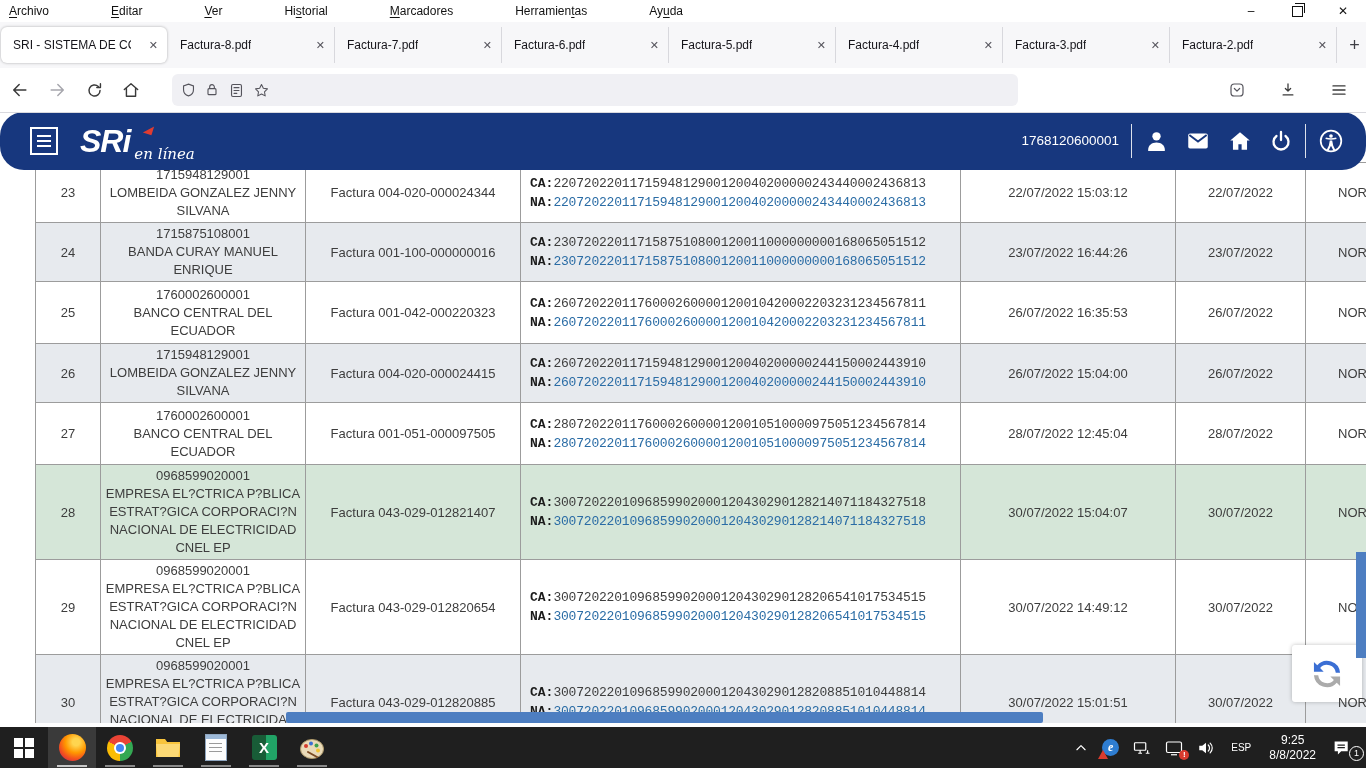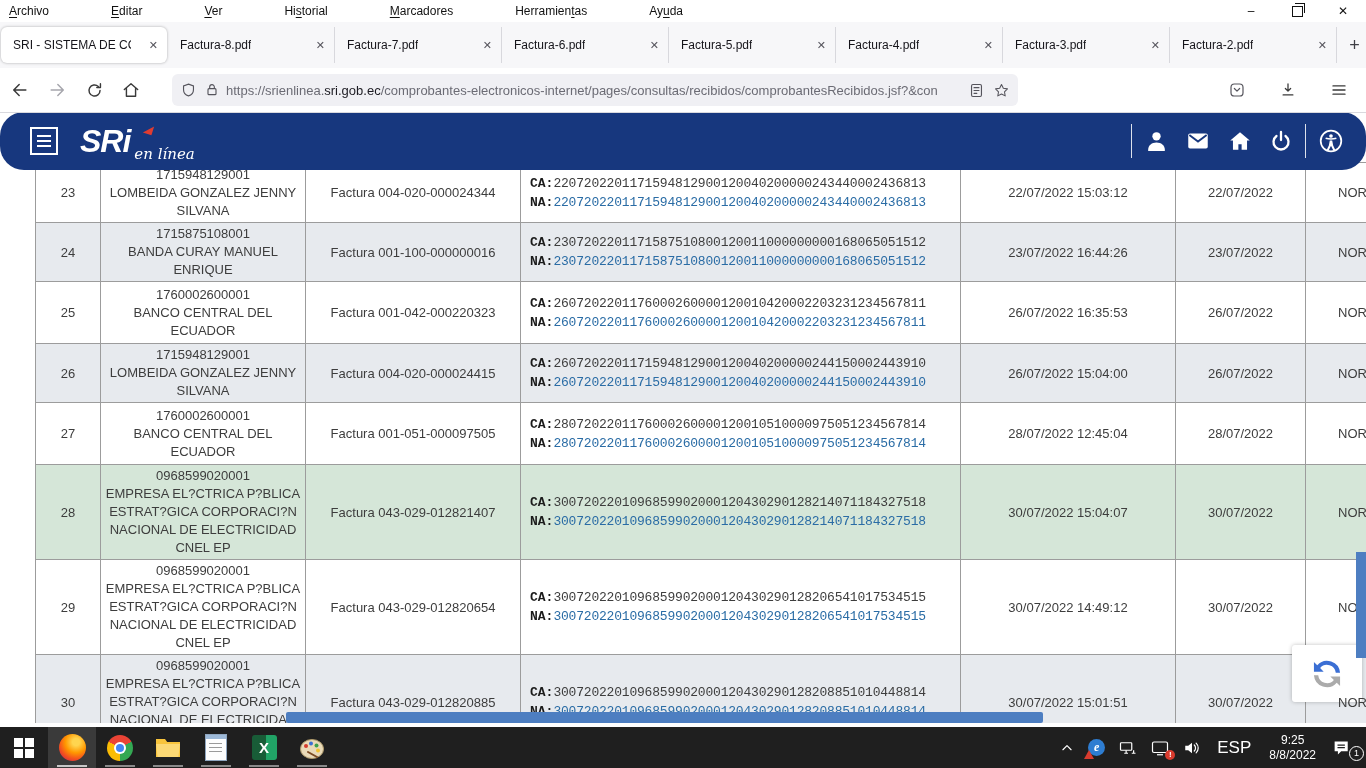--- a/index.html
+++ b/index.html
@@ -96,21 +96,21 @@
   .excel-icon{width:25px;height:25px;border-radius:3px;background:linear-gradient(90deg,#185c37 0 58%,#21a366 58% 100%);color:#fff;font-weight:bold;font-size:15px;display:flex;align-items:center;justify-content:center;}
   .notepad-icon{width:20px;height:25px;background:#fdfdfd;border:1px solid #8fa6c0;position:relative;}
   .notepad-icon::before{content:"";position:absolute;left:0;top:0;right:0;height:4px;background:#9db9d8;}
   .notepad-icon::after{content:"";position:absolute;left:3px;top:8px;width:13px;height:10px;
      background:linear-gradient(#9a9a9a 0 1px,transparent 1px 4px,#9a9a9a 4px 5px,transparent 5px 8px,#9a9a9a 8px 9px,transparent 9px);}
   .tray{margin-left:auto;display:flex;align-items:center;gap:0;}
   .tray-btn{height:41px;border:0;background:transparent;display:flex;align-items:center;justify-content:center;padding:0 7px;position:relative;color:#fff;}
   .eset-icon{position:relative;width:17px;height:17px;border-radius:50%;background:#2e7dd1;color:#fff;font-family:"Liberation Serif",serif;font-style:italic;font-weight:bold;font-size:12px;display:flex;align-items:center;justify-content:center;}
   .eset-icon::after{content:"";position:absolute;left:-4px;bottom:-3px;width:0;height:0;border-left:5px solid transparent;border-right:5px solid transparent;border-bottom:9px solid #d83b2e;}
   .badge-red{position:absolute;right:1px;bottom:8px;width:10px;height:10px;border-radius:50%;background:#d83b2e;color:#fff;font-size:8px;line-height:10px;text-align:center;font-weight:bold;}
-  .lang{font-size:17px;padding:0 9px;}
+  .lang{font-size:10px;padding:0 9px;}
   .clock{font-size:12px;line-height:15px;text-align:center;padding:0 9px;}
   .notif{position:relative;padding-right:14px;}
   .notif .count{position:absolute;right:2px;bottom:7px;width:13px;height:13px;border-radius:50%;background:#1f1f1f;border:1.5px solid #fff;color:#fff;font-size:9px;line-height:13px;text-align:center;}
   svg{display:block;}
 </style>
 </head>
 <body>
 
 <div class="page">
 
@@ -212,21 +212,20 @@
     </button>
 
     <div class="urlbar">
       <svg width="17" height="17" viewBox="0 0 24 24">
           <path d="M12 3l7 2.5V11c0 4.6-3 7.6-7 8.6-4-1-7-4-7-8.6V5.5z" fill="none" stroke="#55545c" stroke-width="1.6"></path>
         </svg>
       <svg width="16" height="16" viewBox="0 0 24 24" style="margin-left:7px">
           <rect x="6" y="10" width="12" height="9" rx="1.5" fill="none" stroke="#55545c" stroke-width="1.7"></rect>
           <path d="M8.5 10V7.5a3.5 3.5 0 0 1 7 0V10" fill="none" stroke="#55545c" stroke-width="1.7"></path>
         </svg>
-      <div class="url-text"><span>https://srienlinea.</span><span class="domain">sri.gob.ec</span><span>/comprobantes-electronicos-internet/pages/consultas/recibidos/comprobantesRecibidos.jsf?&amp;con</span></div>
       <div class="trail">
         <svg width="17" height="17" viewBox="0 0 24 24">
             <rect x="5" y="3.5" width="14" height="17" rx="2" fill="none" stroke="#55545c" stroke-width="1.6"></rect>
             <path d="M8.5 8h7M8.5 12h7M8.5 16h4" stroke="#55545c" stroke-width="1.6" stroke-linecap="round"></path>
           </svg>
         <svg width="17" height="17" viewBox="0 0 24 24">
             <path d="M12 3.6l2.6 5.3 5.8.8-4.2 4.1 1 5.8-5.2-2.7-5.2 2.7 1-5.8-4.2-4.1 5.8-.8z" fill="none" stroke="#55545c" stroke-width="1.5" stroke-linejoin="round"></path>
           </svg>
       </div>
     </div>
@@ -255,20 +254,21 @@
   <div class="sri-header">
     <button class="sri-menu-btn">
         <i></i>
         <i></i>
         <i></i>
       </button>
     <div class="brand">
       <span class="brand-main">SRi</span><span class="brand-tri"></span><span class="brand-script">en línea</span>
     </div>
     <div class="entity-block">
+      <div class="entity-ruc">1768120600001</div>
     </div>
     <span class="hdr-sep"></span>
     <div class="hdr-icons">
       <button class="hdr-icon-btn">
         <svg width="25" height="25" viewBox="0 0 24 24">
             <circle cx="12" cy="7" r="4" fill="#fff"></circle>
             <path d="M4 20c0-4.4 3.6-7 8-7s8 2.6 8 7v1H4z" fill="#fff"></path>
           </svg>
       </button>
       <button class="hdr-icon-btn">

